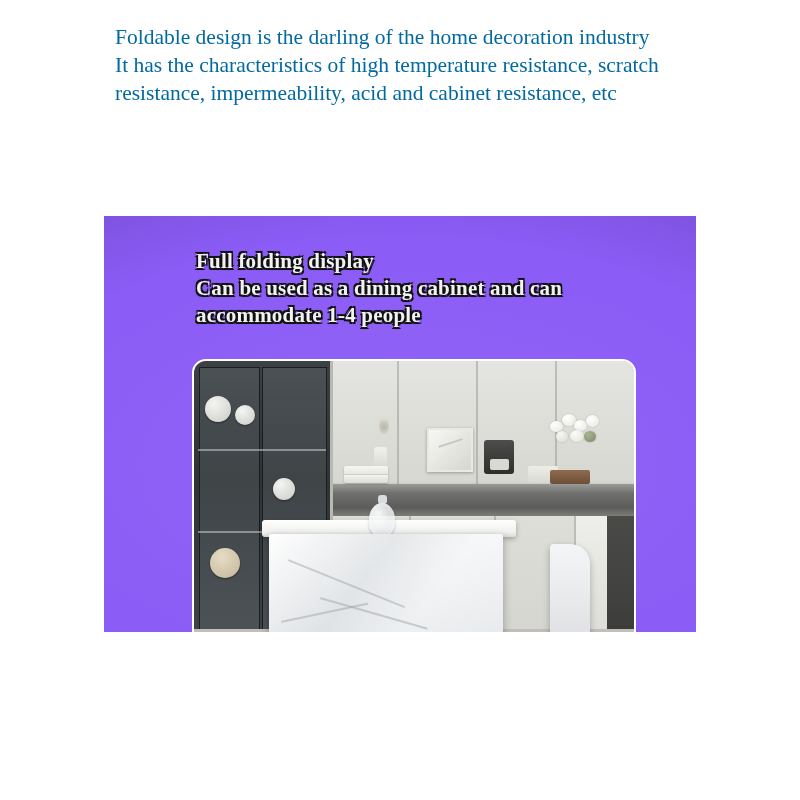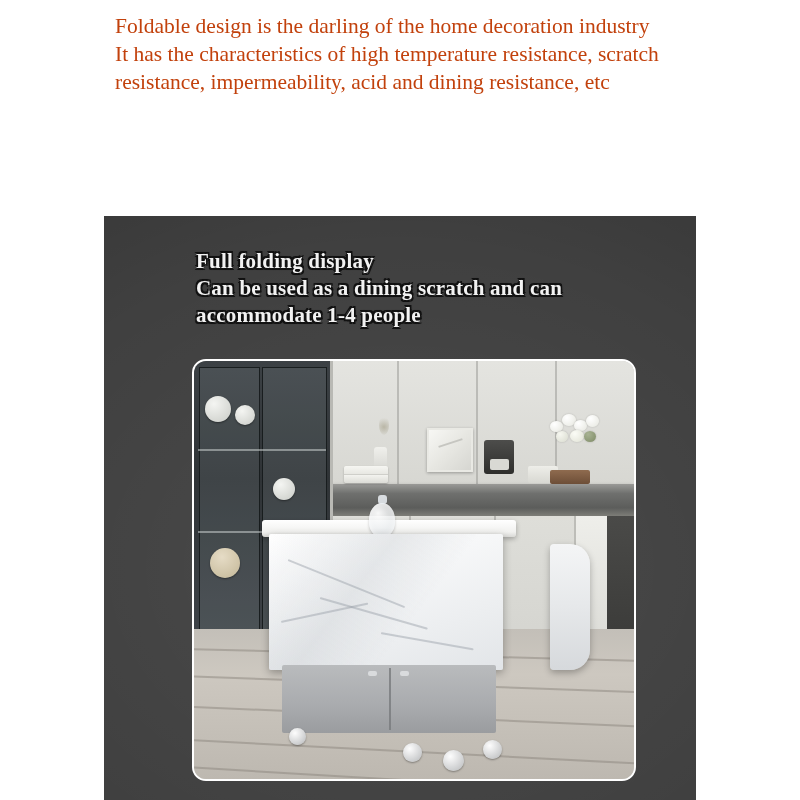--- a/index.html
+++ b/index.html
@@ -17,42 +17,42 @@
   .page {
     position: relative;
     width: 800px;
     height: 800px;
     background: #ffffff;
   }
   
   .desc {
     position: absolute;
     left: 115px;
-    top: 12px;
+    top: 23px;
     width: 600px;
     font-family: "Liberation Serif", serif;
     font-size: 21.5px;
     line-height: 28px;
-    color: #c2410c;
+    color: #0369a1;
   }
   .desc p {
     margin: 0;
   }
   .desc .line2 {
     margin-top: 0px;
   }
 
   
   .photo-panel {
     position: absolute;
     left: 104px;
     top: 216px;
     width: 592px;
-    height: 584px;
-    background: #404040;
+    height: 416px;
+    background: #8b5cf6;
     overflow: hidden;
   }
   .panel-vignette {
     position: absolute;
     inset: 0;
     background:
       radial-gradient(130% 100% at 50% 60%, rgba(255,255,255,0.06) 0%, rgba(0,0,0,0.0) 55%, rgba(0,0,0,0.25) 100%);
     pointer-events: none;
   }
 
@@ -295,30 +295,30 @@
 
   
 </style>
 </head>
 <body>
 
 <div class="page">
 
   <div class="desc">
     <p class="line1">Foldable design is the darling of the home decoration industry</p>
-    <p class="line2">It has the characteristics of high temperature resistance, scratch resistance, impermeability, acid and dining resistance, etc</p>
+    <p class="line2">It has the characteristics of high temperature resistance, scratch resistance, impermeability, acid and cabinet resistance, etc</p>
   </div>
 
   <div class="photo-panel">
 
     <div class="panel-vignette"></div>
 
     <div class="caption">
       <p class="cline">Full folding display</p>
-      <p class="cline">Can be used as a dining scratch and can</p>
+      <p class="cline">Can be used as a dining cabinet and can</p>
       <p class="cline">accommodate 1-4 people</p>
     </div>
 
     <div class="photo">
       <div class="photo-inner">
 
         <div class="wall"></div>
 
         <div class="upper-cab">
           <div class="seam" style="left:22%"></div>

